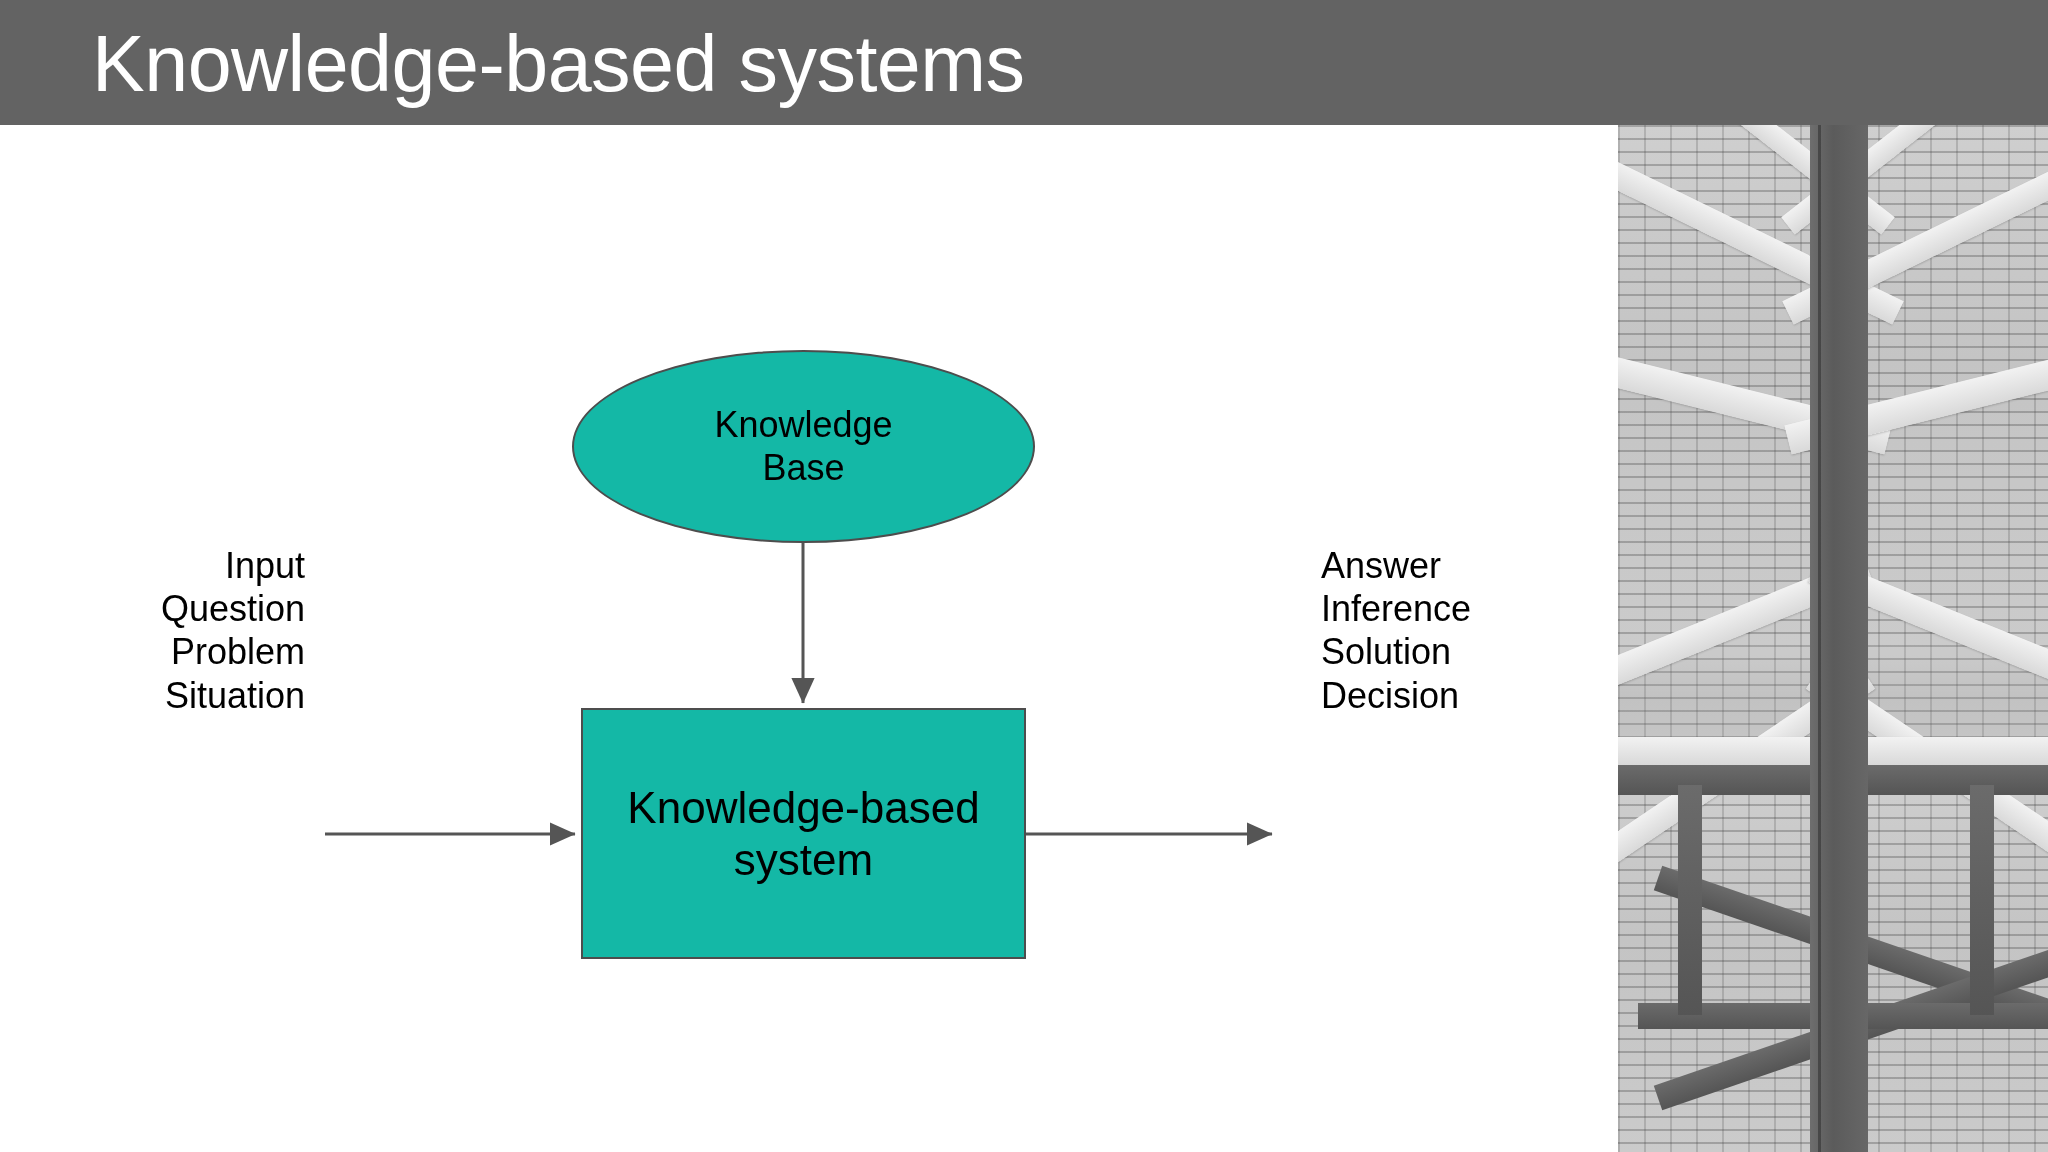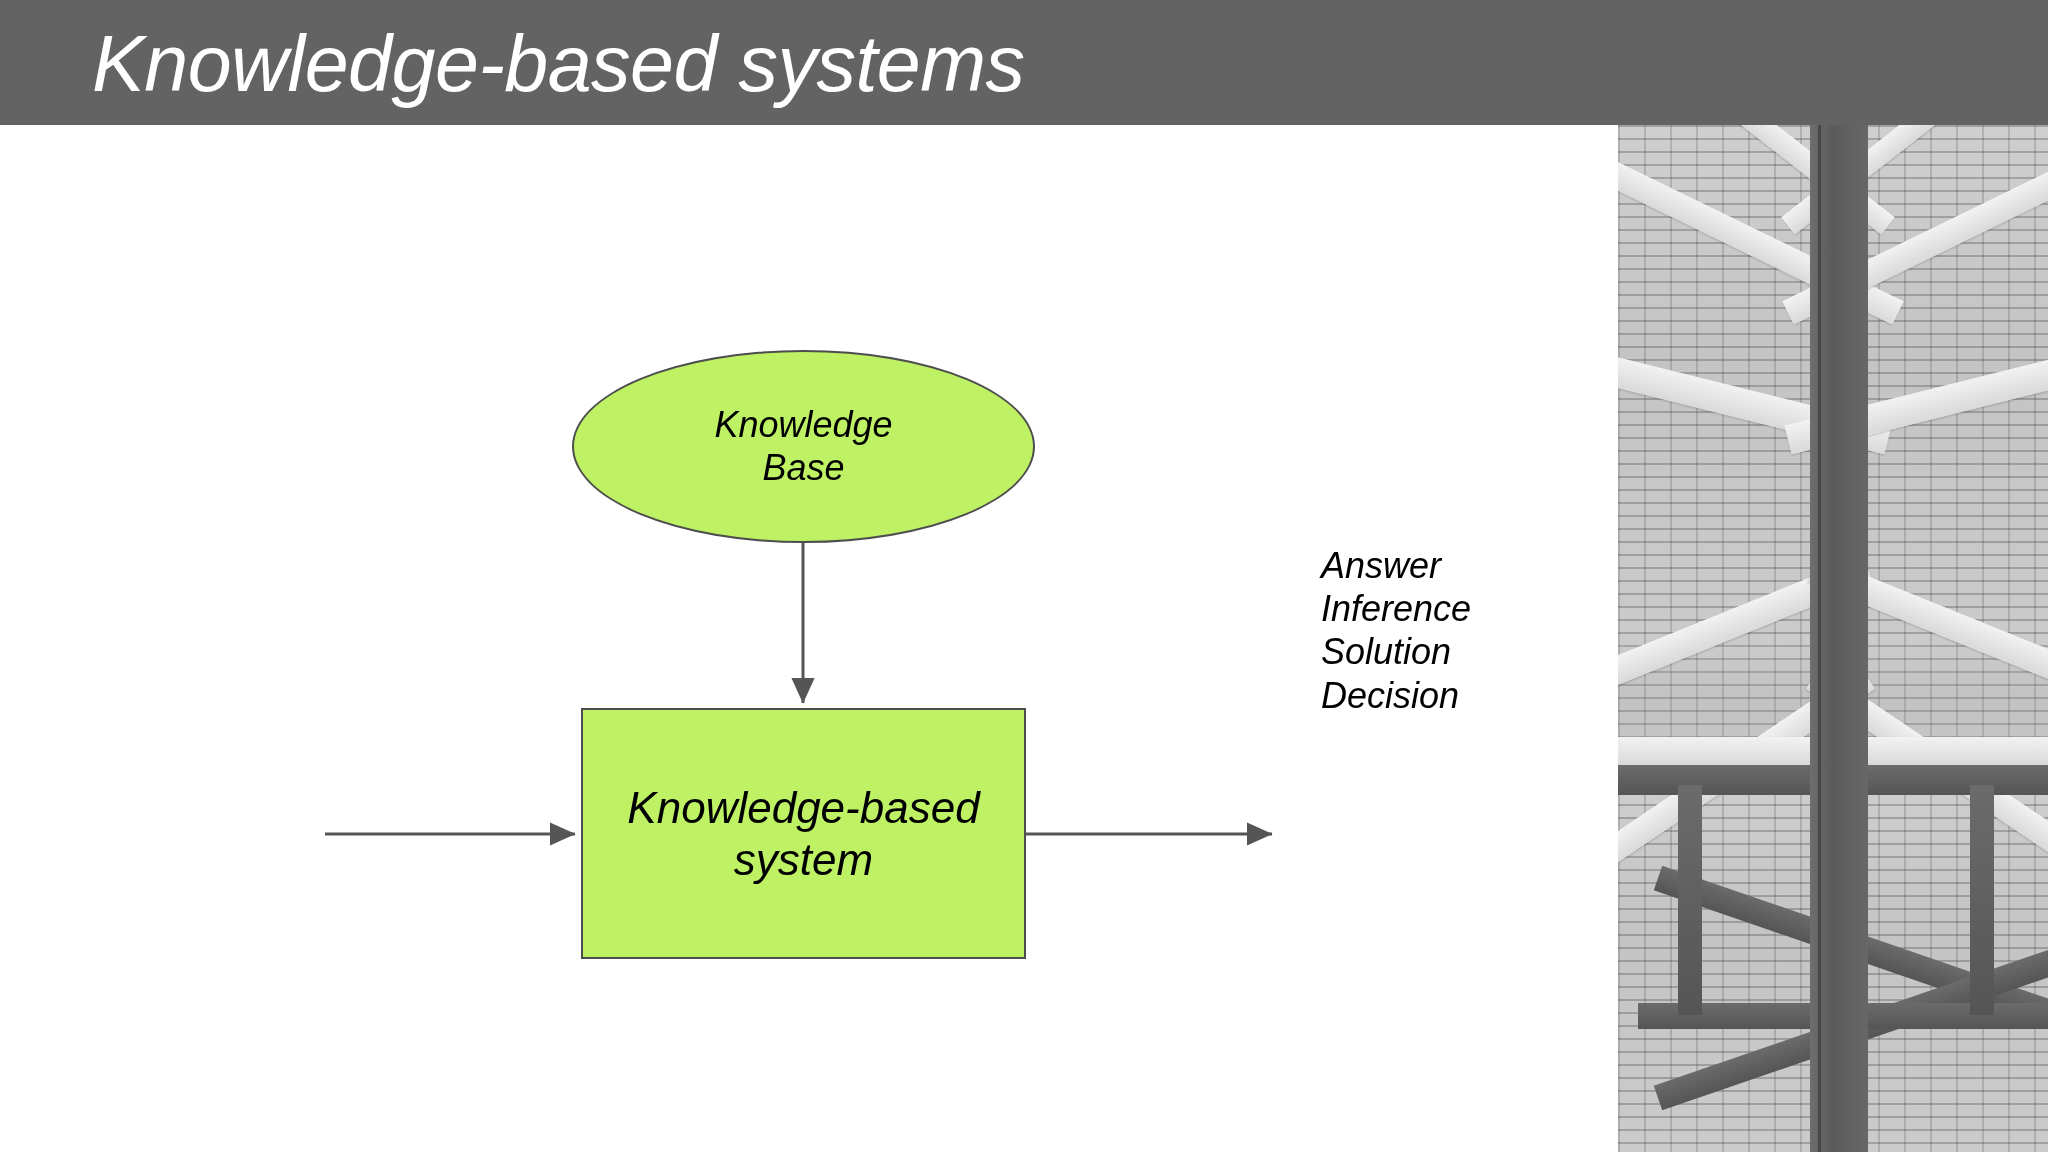--- a/index.html
+++ b/index.html
@@ -12,21 +12,20 @@
     height: 1152px;
     overflow: hidden;
     font-family: "Liberation Sans", sans-serif;
   }
 
   #slide {
     position: relative;
     width: 2048px;
     height: 929px;
     background: #ffffff;
-    font-style: italic;
   }
 
   
   #title-banner {
     position: absolute;
     left: 0;
     top: 0;
     width: 2048px;
     height: 125px;
     background: #636363;
@@ -117,21 +116,21 @@
   #diagram {
     position: absolute;
     left: 0;
     top: 125px;
     width: 1618px;
     height: 1027px;
   }
 
   .node {
     position: absolute;
-    background: #bef264;
+    background: #14b8a6;
     border: 2px solid #4d4d4d;
     box-sizing: border-box;
     display: flex;
     align-items: center;
     justify-content: center;
     text-align: center;
     color: #000000;
     line-height: 1.17;
   }
 
@@ -212,20 +211,24 @@
       </div>
     </div>
 
     <div class="node" id="kbs-node">
       <div>
         <span>Knowledge-based</span><br>
         <span>system</span>
       </div>
     </div>
 
+    <div class="io-label" id="input-label">Input
+Question
+Problem
+Situation</div>
 
     <div class="io-label" id="output-label">Answer
 Inference
 Solution
 Decision</div>
 
   </div>
 
   <div id="photo-panel">
     <div class="slats upper"></div>

